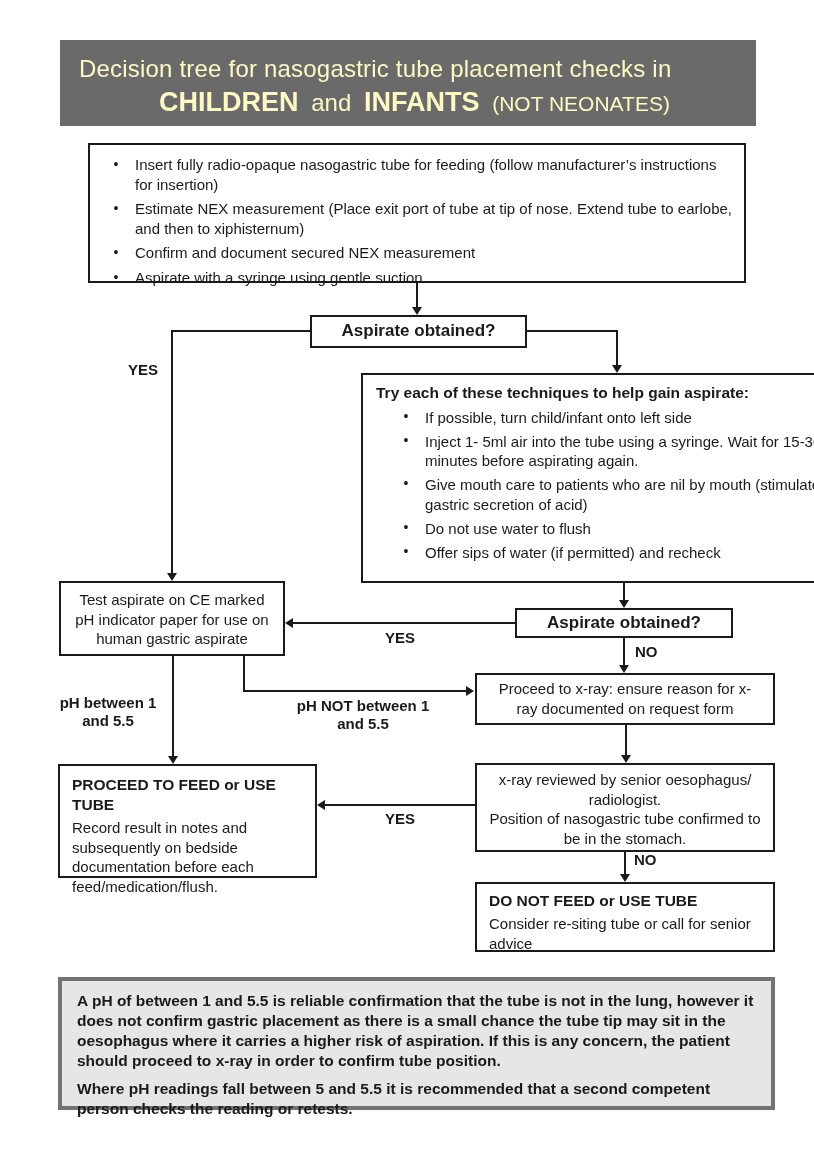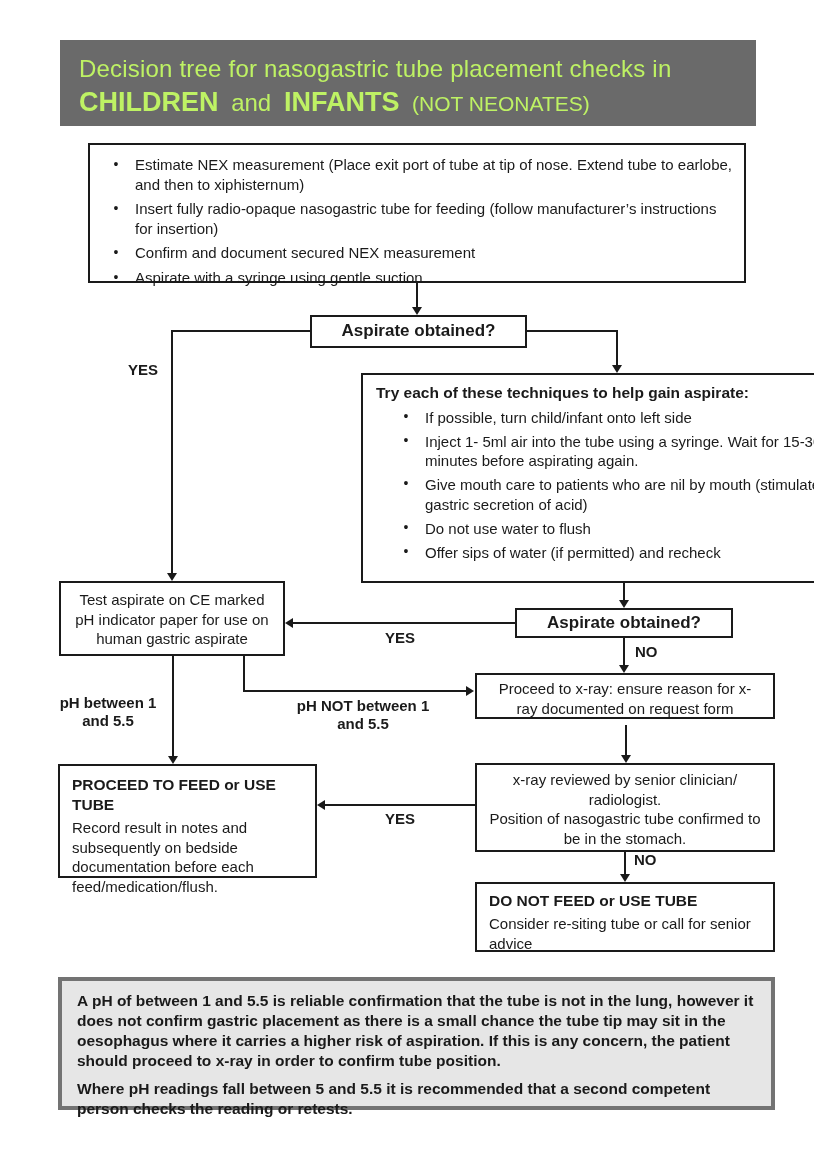--- a/index.html
+++ b/index.html
@@ -1,23 +1,23 @@
 <!DOCTYPE html>
 <html><head>
 <meta charset="utf-8">
 <style>
   html,body{margin:0;padding:0;background:#fff;}
   .page{position:relative;width:814px;height:1151px;background:#fff;overflow:hidden;
         font-family:"Liberation Sans","DejaVu Sans",sans-serif;color:#1a1a1a;}
 
   
   .banner{position:absolute;left:60px;top:40px;width:696px;height:86px;background:#6a6a6a;
-          color:#bef264;box-sizing:border-box;padding:14px 0 0 19px;}
+          color:#fef9c3;box-sizing:border-box;padding:14px 0 0 19px;}
   .banner .l1{font-size:24px;font-weight:400;letter-spacing:.2px;line-height:1.25;}
-  .banner .l2{font-size:24px;margin-top:2px;line-height:1.2;}
+  .banner .l2{font-size:24px;margin-top:2px;line-height:1.2;text-align:center;}
   .banner .l2 .big{font-weight:700;font-size:27px;}
   .banner .l2 .small{font-size:21px;}
   .banner .l2 span{margin-right:6px;}
 
   
   .box{position:absolute;background:#fff;border:2px solid #1a1a1a;box-sizing:border-box;
        font-size:15px;line-height:1.3;}
   .decision{display:flex;align-items:center;justify-content:center;
             font-weight:700;font-size:17px;}
 
@@ -68,25 +68,25 @@
       <span class="big">CHILDREN</span>
       <span>and</span>
       <span class="big">INFANTS</span>
       <span class="small">(NOT NEONATES)</span>
     </div>
   </div>
 
   <div class="box setup-box" style="left:88px;top:143px;width:658px;height:140px;">
     <div class="brow">
       <span class="mark"></span>
-      <span class="txt">Estimate NEX measurement (Place exit port of tube at tip of nose. Extend tube to earlobe, and then to xiphisternum)</span>
+      <span class="txt">Insert fully radio-opaque nasogastric tube for feeding (follow manufacturer’s instructions for insertion)</span>
     </div>
     <div class="brow">
       <span class="mark"></span>
-      <span class="txt">Insert fully radio-opaque nasogastric tube for feeding (follow manufacturer’s instructions for insertion)</span>
+      <span class="txt">Estimate NEX measurement (Place exit port of tube at tip of nose. Extend tube to earlobe, and then to xiphisternum)</span>
     </div>
     <div class="brow">
       <span class="mark"></span>
       <span class="txt">Confirm and document secured NEX measurement</span>
     </div>
     <div class="brow">
       <span class="mark"></span>
       <span class="txt">Aspirate with a syringe using gentle suction</span>
     </div>
   </div>
@@ -152,29 +152,29 @@
 
   <div class="vline" style="left:172px;top:656px;height:100px;"></div>
   <div class="arr-d" style="left:168px;top:756px;"></div>
   <div class="lbl ctr" style="left:58px;top:694px;width:100px;">pH between 1 and 5.5</div>
 
   <div class="vline" style="left:243px;top:656px;height:36px;"></div>
   <div class="hline" style="left:243px;top:690px;width:223px;"></div>
   <div class="arr-r" style="left:466px;top:686px;"></div>
   <div class="lbl ctr" style="left:293px;top:697px;width:140px;">pH NOT between 1 and 5.5</div>
 
-  <div class="box plain" style="left:475px;top:673px;width:300px;height:46px;padding:4px 12px;">
+  <div class="box plain" style="left:475px;top:673px;width:300px;height:52px;padding:4px 12px;">
     <p>Proceed to x-ray: ensure reason for x-ray documented on request form</p>
   </div>
 
   <div class="vline" style="left:625px;top:725px;height:30px;"></div>
   <div class="arr-d" style="left:621px;top:755px;"></div>
 
   <div class="box plain" style="left:475px;top:763px;width:300px;height:89px;padding:5px 12px;">
-    <p>x-ray reviewed by senior clinician/ radiologist.</p>
+    <p>x-ray reviewed by senior oesophagus/ radiologist.</p>
     <p>Position of nasogastric tube confirmed to be in the stomach.</p>
   </div>
 
   <div class="hline" style="left:325px;top:804px;width:150px;"></div>
   <div class="arr-l" style="left:317px;top:800px;"></div>
   <div class="lbl ctr" style="left:370px;top:810px;width:60px;">YES</div>
 
   <div class="box head-box" style="left:58px;top:764px;width:259px;height:114px;padding:9px 12px;">
     <div class="hd">PROCEED TO FEED or USE TUBE</div>
     <div>Record result in notes and subsequently on bedside documentation before each feed/medication/flush.</div>

